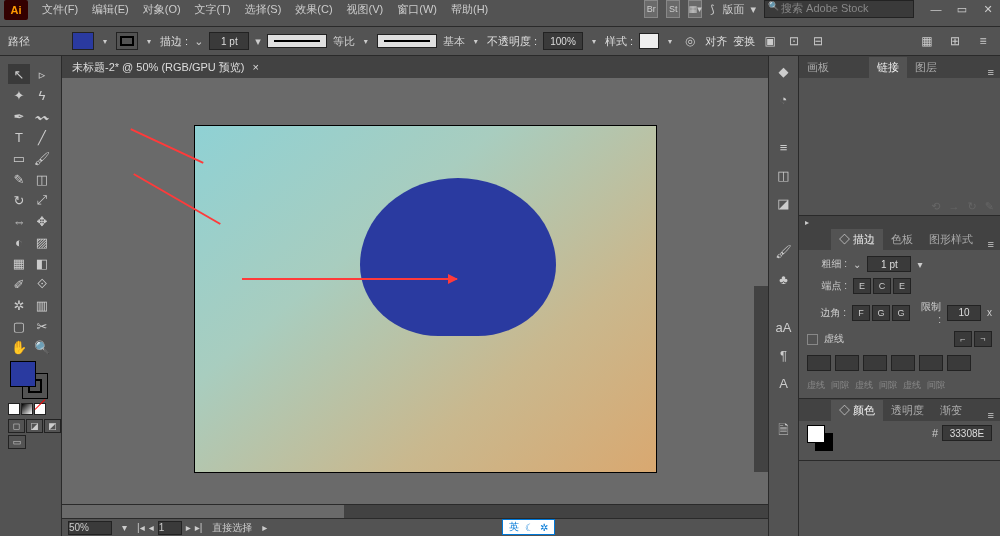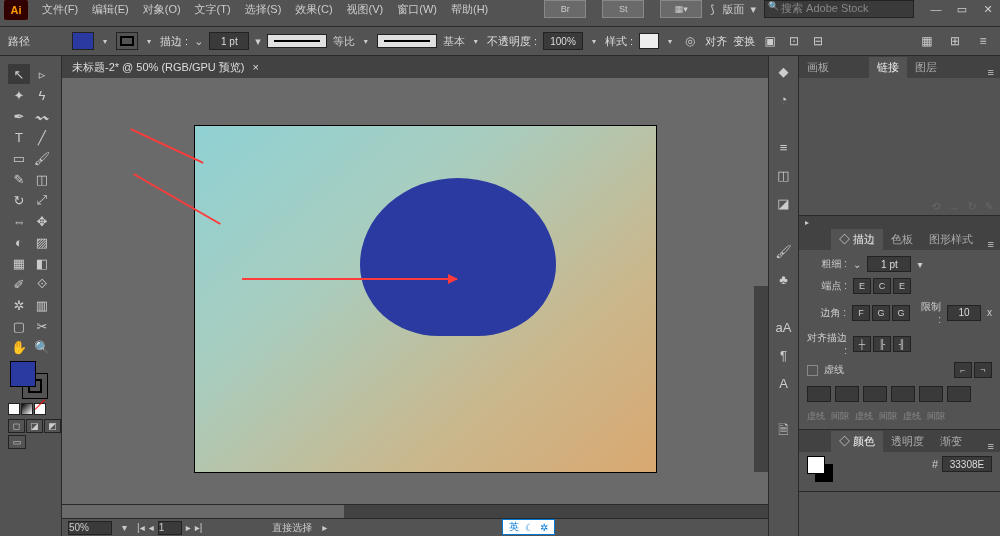--- a/index.html
+++ b/index.html
@@ -4,21 +4,21 @@
 <style>
   * { margin: 0; padding: 0; box-sizing: border-box; font-family: "Microsoft YaHei", sans-serif; user-select: none; }
   body { width: 1000px; height: 536px; background: #535353; color: #ccc; font-size: 11px; overflow: hidden; position: relative; }
   
   
   .titlebar { height: 26px; background: #535353; display: flex; align-items: flex-start; padding: 0 4px; gap: 8px; }
   .ai-logo { width: 24px; height: 20px; background: #330000; color: #ff9a00; font-weight: bold; font-size: 11px; display: flex; align-items: center; justify-content: center; border-radius: 2px; }
   .menu { display: flex; gap: 2px; }
   .menu span { padding: 2px 6px; cursor: pointer; }
   .title-right { margin-left: auto; display: flex; align-items: center; gap: 8px; }
-  .sq-btn { width: 42px; height: 18px; background: #6a6a6a; display: flex; align-items: center; justify-content: center; font-size: 9px; border: 1px solid #888; margin-left: 8px; }
+  .sq-btn { width: 14px; height: 18px; background: #6a6a6a; display: flex; align-items: center; justify-content: center; font-size: 9px; border: 1px solid #888; }
   .workspace { display: flex; align-items: center; gap: 6px; }
   .search-box { width: 150px; height: 18px; background: #3a3a3a; border: 1px solid #222; padding: 0 18px 0 4px; color: #888; position: relative; }
   .search-box::before { content: "🔍"; position: absolute; left: 3px; font-size: 9px; }
   .win-ctrl { display: flex; gap: 10px; margin-left: 6px; }
   .win-ctrl span { width: 16px; text-align: center; cursor: pointer; }
 
   .optionsbar { height: 30px; background: #535353; border-top: 1px solid #2a2a2a; border-bottom: 1px solid #2a2a2a; display: flex; align-items: center; padding: 0 8px; gap: 6px; }
   .ob-label { color: #ddd; }
   .swatch { width: 22px; height: 18px; border: 1px solid #222; display: inline-block; position: relative; }
   .swatch.fill { background: #2a3aa0; }
@@ -259,21 +259,21 @@
     <div class="statusbar">
       <span class="zoom">50%</span>
         <span>▾</span>
       <div class="nav-ctrl">
         <span>|◂</span>
         <span>◂</span>
         <span class="zoom" style="width:24px;">1</span>
         <span>▸</span>
         <span>▸|</span>
       </div>
-      <span style="margin-left:60px;">直接选择</span>
+      <span style="">直接选择</span>
       <span>▸</span>
     </div>
     <div class="lang-pill">
       <span>英</span>
       <span>☾</span>
       <span>✲</span>
     </div>
   </div>
 
   <div class="right">
@@ -338,28 +338,20 @@
           <div class="btn-grp">
             <div class="mini-btn">F</div>
             <div class="mini-btn">G</div>
             <div class="mini-btn">G</div>
           </div>
           <span class="lbl" style="width:auto;">限制 :</span>
           <input class="num-sm" value="10" style="">
           <span>x</span>
         </div>
         <div class="row">
-          <span class="lbl">对齐描边 :</span>
-          <div class="btn-grp">
-            <div class="mini-btn">┼</div>
-            <div class="mini-btn">╟</div>
-            <div class="mini-btn">╢</div>
-          </div>
-        </div>
-        <div class="row">
           <span class="checkbox"></span>
           <span>虚线</span>
           <div class="btn-grp" style="margin-left:auto;">
             <div class="mini-btn">⌐</div>
             <div class="mini-btn">¬</div>
           </div>
         </div>
         <div class="dashed-row">
           <input class="num-sm" style="">
           <input class="num-sm" style="">

